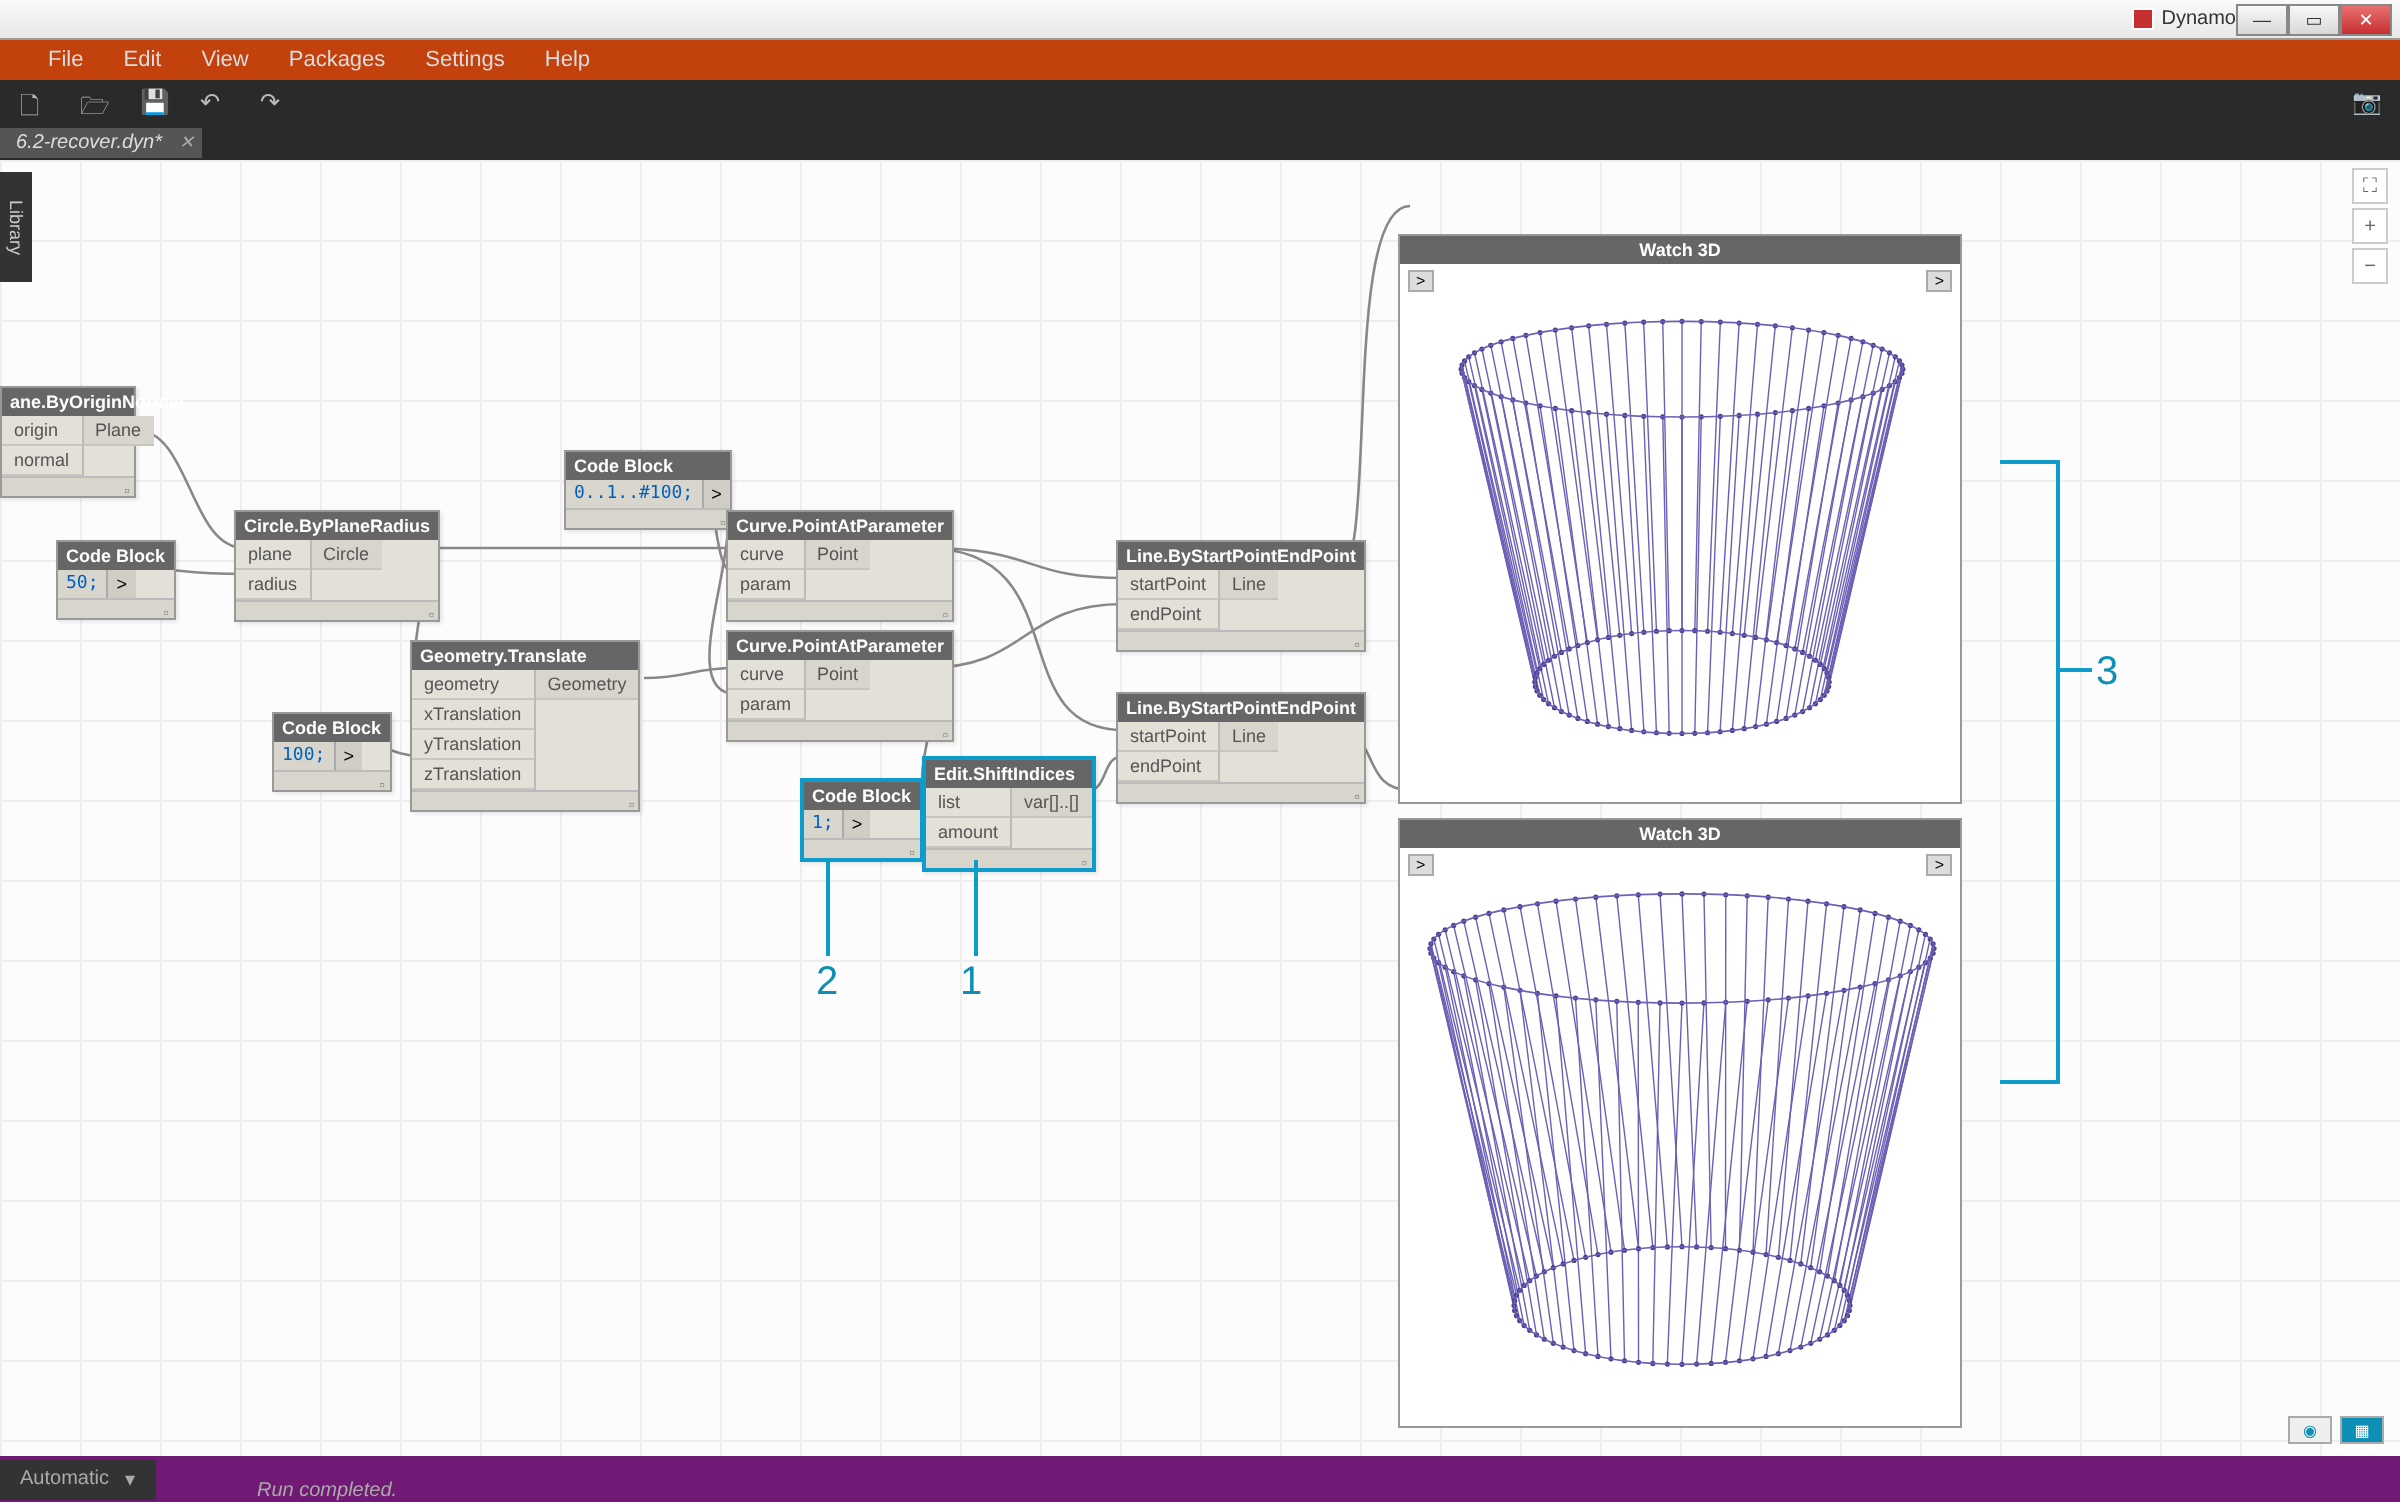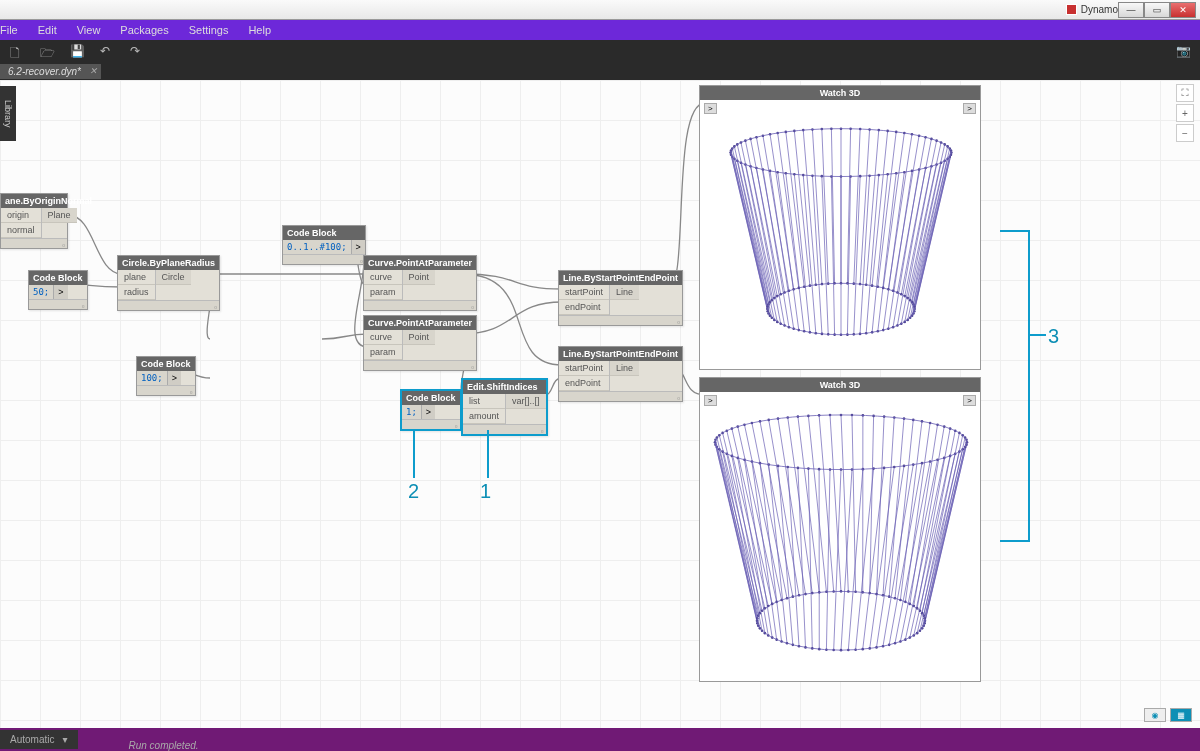--- a/index.html
+++ b/index.html
@@ -6,21 +6,21 @@
   body { width: 1200px; height: 751px; background: #f5f5f5; overflow: hidden; position: relative; }
 
   
   .title-bar { height: 20px; background: linear-gradient(#fafafa,#e8e8e8); display: flex; align-items: center; padding: 0 4px; font-size: 10px; color: #333; justify-content: flex-end; border-bottom:1px solid #999;}
   .title-left { display:flex; align-items:center; gap:4px; }
   .win-controls { display: flex; gap: 0; }
   .win-btn { width: 26px; height: 16px; font-size: 9px; display:flex;align-items:center;justify-content:center;border:1px solid #888;background:linear-gradient(#f8f8f8,#d8d8d8);}
   .win-btn.close { background: linear-gradient(#e97070,#c83030); color:#fff;}
 
   
-  .menu-bar { height: 20px; background: #6d28d9; display: flex; align-items: center; padding: 0 0; gap: 20px; }
+  .menu-bar { height: 20px; background: #c2410c; display: flex; align-items: center; padding: 0 24px; gap: 20px; }
   .menu-item { color: #ddd; font-size: 11px; cursor: pointer; }
 
   
   .toolbar { height: 22px; background: #2a2a2a; display: flex; align-items: center; padding: 0 10px; gap: 16px; justify-content:space-between;}
   .toolbar-left { display:flex; gap:16px; align-items:center;}
   .tool-icon { width: 14px; height: 14px; color:#bbb; font-size:12px; cursor:pointer;}
 
   
   .tab-bar { height: 18px; background: #2a2a2a; display: flex; align-items: center; }
   .tab { background: #555; color: #ddd; font-size: 10px; padding: 2px 20px 2px 8px; position:relative;font-style:italic;}
@@ -51,21 +51,21 @@
   .port.out { text-align:right; background:#d8d5cc;}
   .node-foot { height:10px; background:#d8d5cc; border-top:1px solid #bbb; position:relative;}
   .node-foot::after { content:"▫"; position:absolute; right:2px; bottom:-2px; font-size:8px; color:#888;}
 
   
   .code-line { display:flex; align-items:center;}
   .code-text { background:#d8d5cc; padding:2px 4px; font-family:monospace; color:#0060c0;}
   .code-out { background:#d0cdc5; padding:2px 4px; border-left:1px solid #aaa;}
 
   
-  .watch3d { position:absolute; background:#fff; border:1px solid #999;}
+  .watch3d { position:absolute; background:#fff; border:1px solid #999;margin-top:32px;}
   .watch3d .node-header { text-align:center;}
   .watch3d-body { width:100%; background:#fff; position:relative;}
   .watch3d .chevron { position:absolute; top:3px; background:#ddd; border:1px solid #aaa; font-size:8px; padding:0 3px;}
 
   
   .wires { position:absolute; top:0; left:0; width:100%; height:100%; pointer-events:none;}
   .wire { stroke:#888; stroke-width:1.3; fill:none;}
 
   
   .annot { position:absolute; color:#0d8fb5; font-size:20px; font-weight:300;}
@@ -211,20 +211,35 @@
 
   <div class="node" style="left:282px;top:145px;">
     <div class="node-header">Code Block</div>
     <div class="code-line">
       <div class="code-text">0..1..#100;</div>
       <div class="code-out">&gt;</div>
     </div>
     <div class="node-foot"></div>
   </div>
 
+  <div class="node" style="left:205px;top:240px;">
+    <div class="node-header">Geometry.Translate</div>
+    <div class="node-body">
+      <div class="node-inputs">
+        <div class="port">geometry</div>
+        <div class="port">xTranslation</div>
+        <div class="port">yTranslation</div>
+        <div class="port">zTranslation</div>
+      </div>
+      <div class="node-outputs">
+        <div class="port out">Geometry</div>
+      </div>
+    </div>
+    <div class="node-foot"></div>
+  </div>
 
   <div class="node" style="left:136px;top:276px;">
     <div class="node-header">Code Block</div>
     <div class="code-line">
       <div class="code-text">100;</div>
       <div class="code-out">&gt;</div>
     </div>
     <div class="node-foot"></div>
   </div>
 

